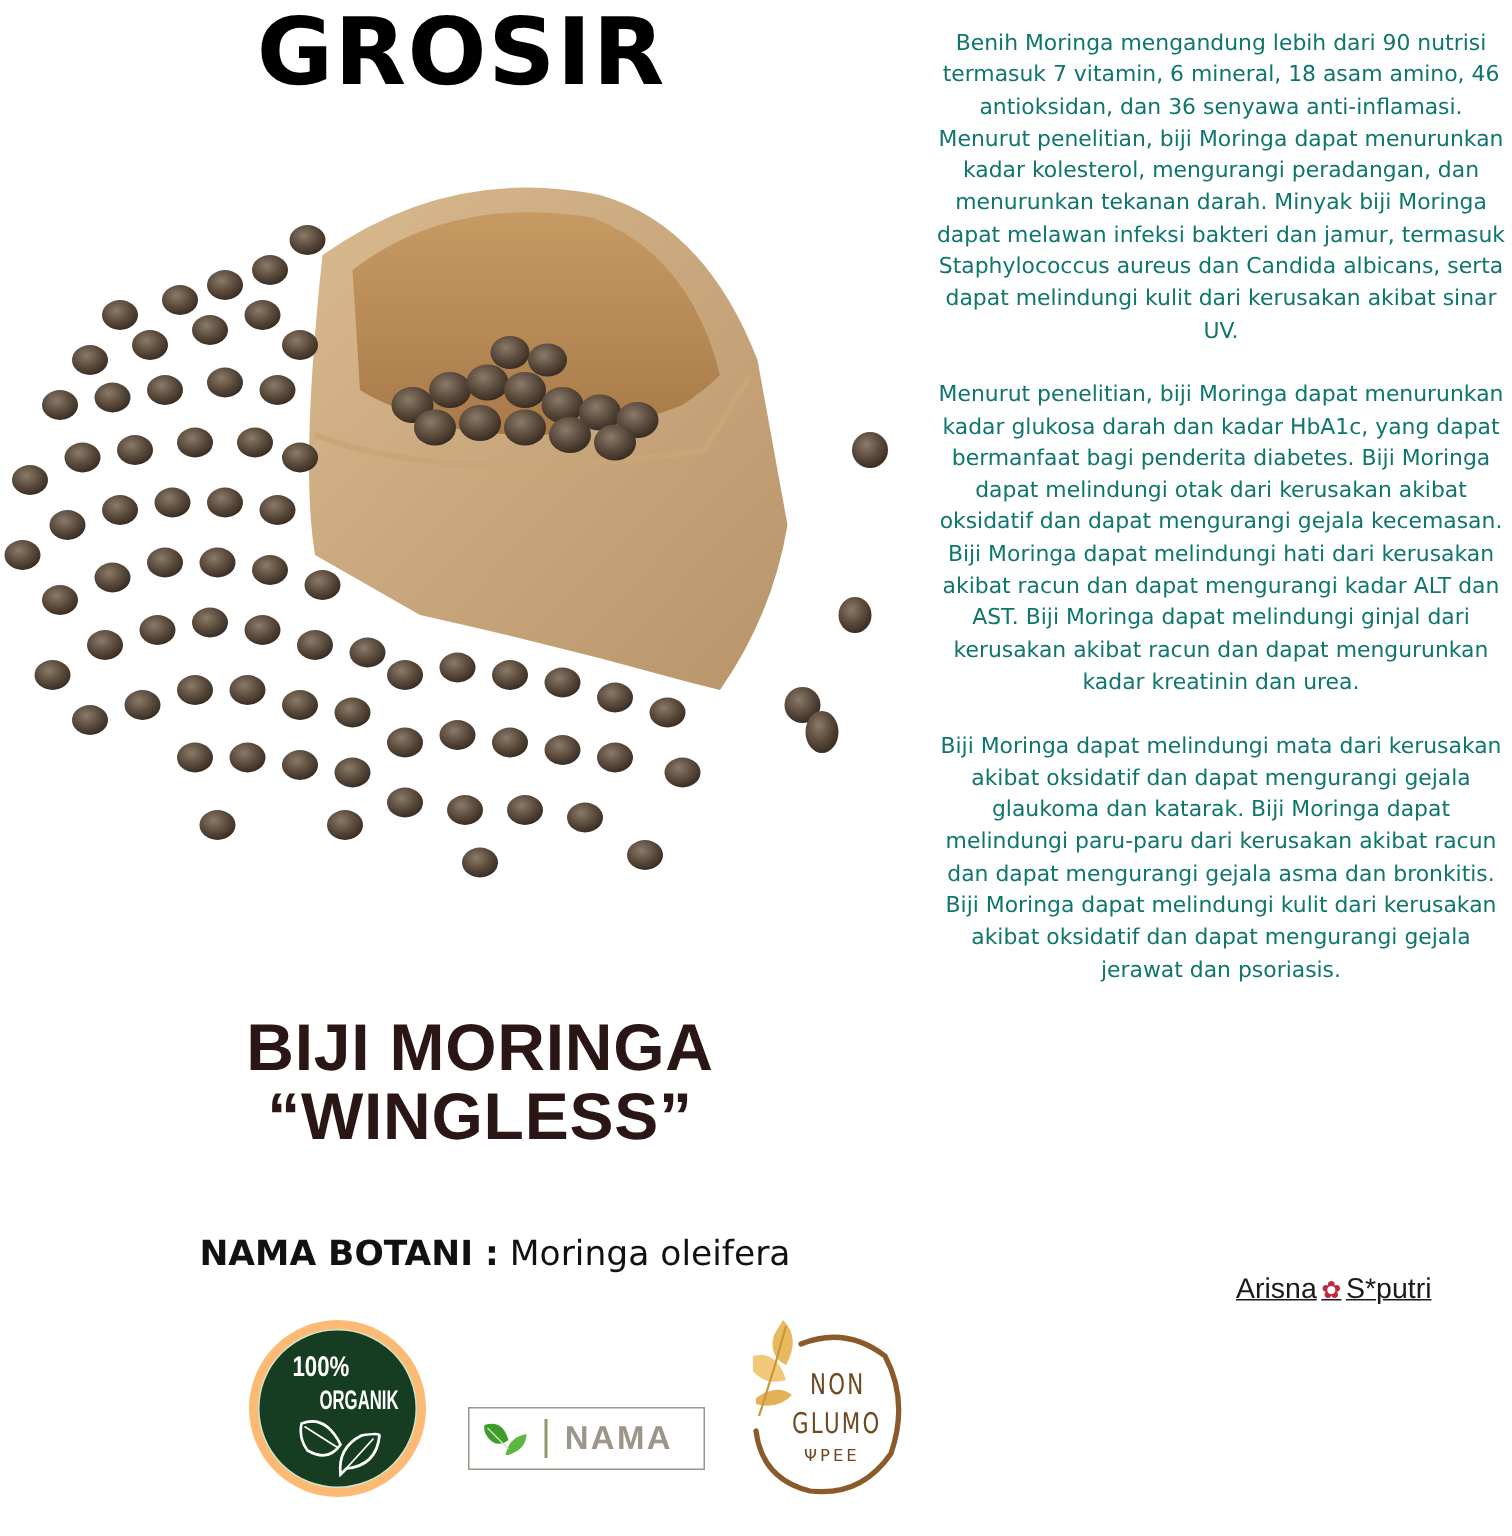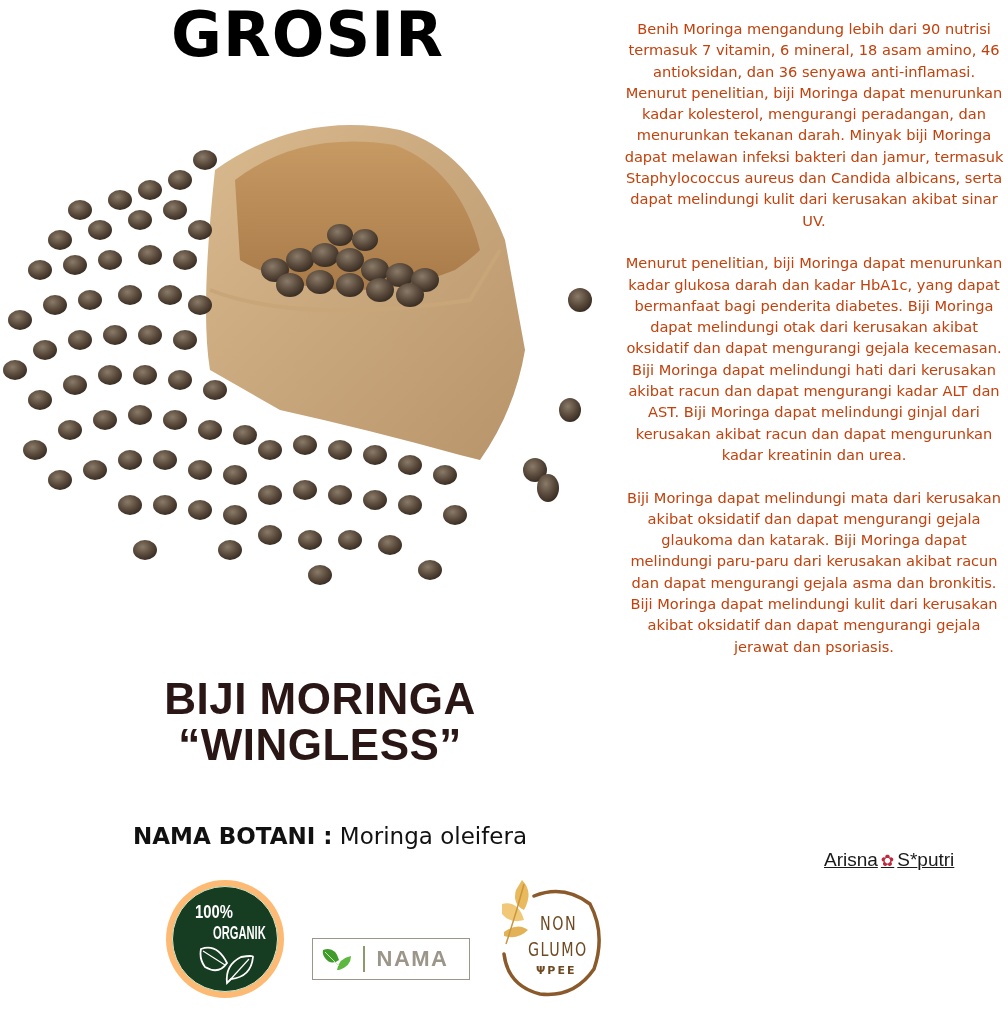--- a/index.html
+++ b/index.html
@@ -33,21 +33,21 @@
     .botani {
       position: absolute; left: 80px; top: 820px; width: 500px;
       text-align: center; font-size: 23px; line-height: 32px; color: #111;
     }
     .botani .label { font-weight: bold; }
 
     
     .body-text {
       position: absolute; left: 622px; top: 18px; width: 384px;
       text-align: center; font-family: "DejaVu Sans", sans-serif;
-      font-size: 14.6px; line-height: 21.3px; color: #c2410c;
+      font-size: 14.6px; line-height: 21.3px; color: #0f766e;
     }
     .body-text p { margin-bottom: 21.3px; }
 
     .signature {
       position: absolute; left: 824px; top: 846px; height: 28px;
       font-family: "Liberation Sans", sans-serif; font-size: 19px; color: #1a1a1a;
       display: flex; align-items: center; gap: 3px; text-decoration: underline;
     }
     .signature .mark { color: #c0283e; font-size: 16px; }
 
@@ -92,21 +92,21 @@
     .badge-gmo {
       position: absolute; left: 494px; top: 874px; width: 112px; height: 128px;
     }
     .badge-gmo svg { position: absolute; left: 0; top: 0; }
     .badge-gmo .t {
       position: absolute; font-family: "DejaVu Sans", sans-serif; color: #6e4a22;
       letter-spacing: 2px;
     }
     .badge-gmo .t1 { left: 46px; top: 38px; font-size: 19px; transform: scaleX(0.75); transform-origin: left; }
     .badge-gmo .t2 { left: 34px; top: 64px; font-size: 19px; transform: scaleX(0.75); transform-origin: left; }
-    .badge-gmo .t3 { left: 42px; top: 90px; font-size: 11px; font-weight: bold; }
+    .badge-gmo .t3 { left: 42px; top: 90px; font-size: 11px; }
   </style>
 </head>
 <body>
 
 <div class="page">
 
   <div class="title">GROSIR</div>
 
   <div class="photo">
     <svg viewBox="0 0 620 500">

